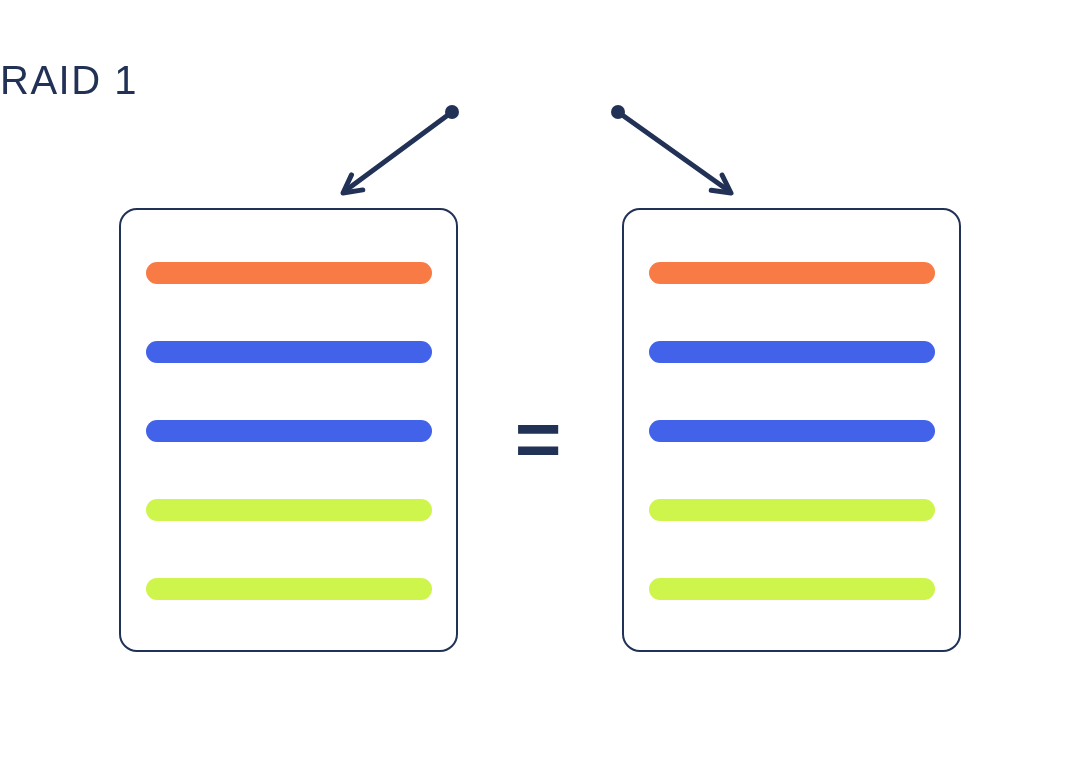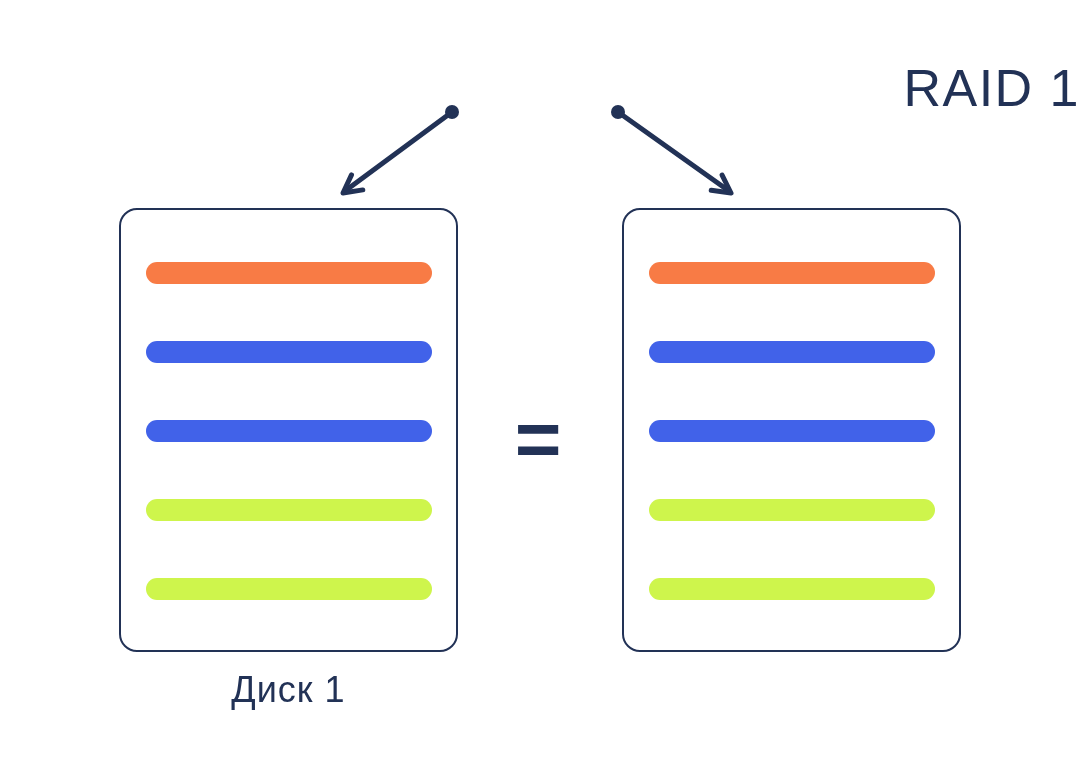--- a/index.html
+++ b/index.html
@@ -10,22 +10,22 @@
     background: var(--background, #fff);
     overflow: hidden;
     font-family: "Liberation Sans", sans-serif;
     color: var(--navy, #223256);
   }
   .diagram-title {
     position: absolute;
     left: 0;
     top: 58px;
     width: 1080px;
-    text-align: right;
-    font-size: 52px;
+    text-align: left;
+    font-size: 40px;
     font-weight: 400;
     letter-spacing: 1.5px;
     color: var(--navy);
   }
   .arrows-svg {
     position: absolute;
     left: 0;
     top: 0;
     width: 1080px;
     height: 771px;
@@ -114,16 +114,15 @@
   <div class="equals-sign">=</div>
 
   <div class="disk-panel disk-panel-2">
       <div class="bar" style="background: rgb(248, 123, 69);"></div>
       <div class="bar" style="background: rgb(65, 98, 233);"></div>
       <div class="bar" style="background: rgb(65, 98, 233);"></div>
       <div class="bar" style="background: rgb(206, 245, 76);"></div>
       <div class="bar" style="background: rgb(206, 245, 76);"></div>
     </div>
 
-  <div class="disk-label disk-label-1">Диск 1</div>
 
 
 </div>
 
 </body></html>

